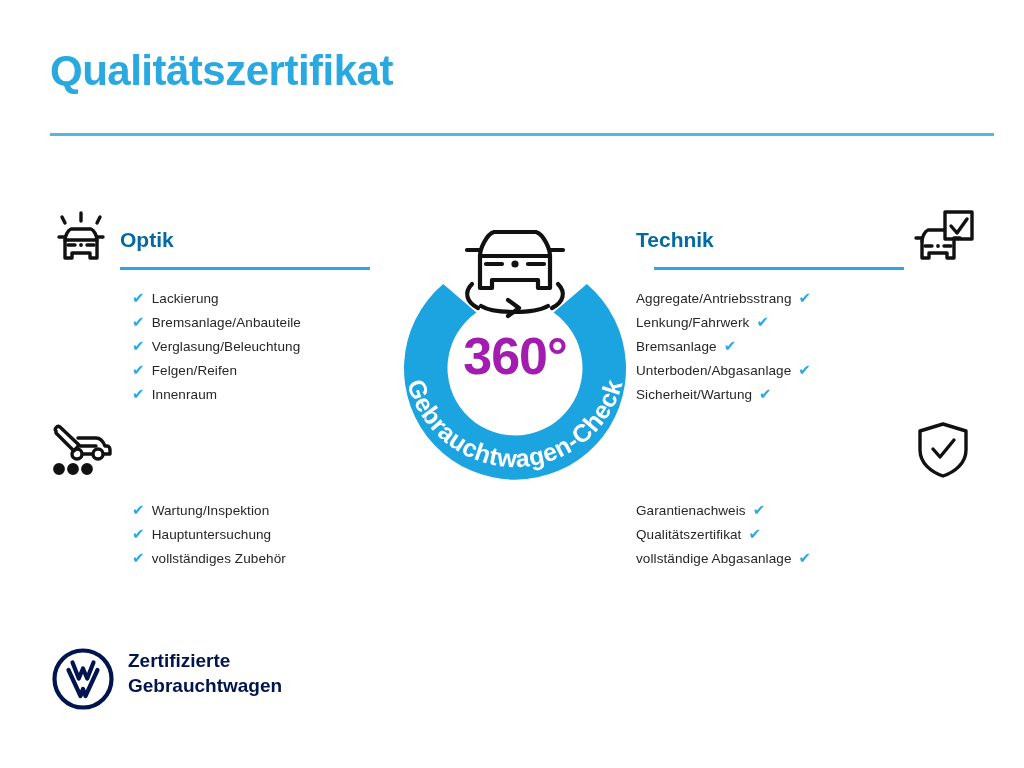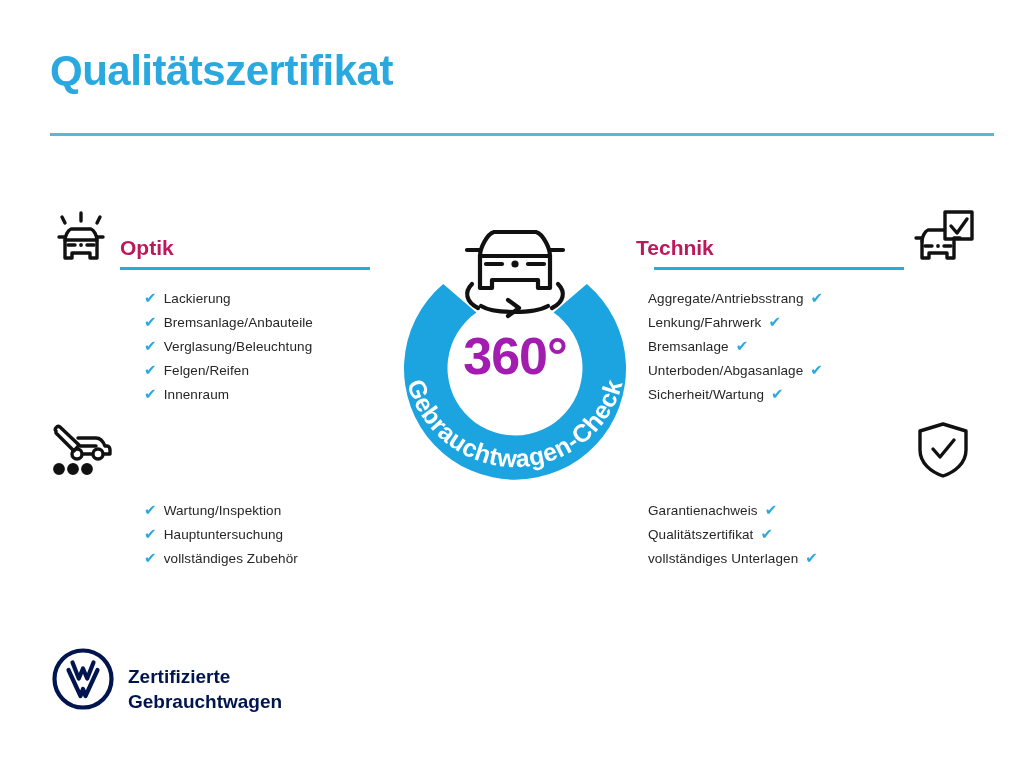--- a/index.html
+++ b/index.html
@@ -60,44 +60,43 @@
     align-items: center;
     justify-content: center;
   }
   .sec-titlewrap {
     flex: 1 1 auto;
     padding-bottom: 2px;
   }
   .sec-title {
     font-size: 21px;
     font-weight: bold;
-    color: #be185d;
+    color: #0369a1;
     line-height: 1.1;
-    padding-bottom: 8px;
+    padding-bottom: 16px;
   }
   .right .sec-title { text-align: left; }
   .sec-rule {
     height: 3px;
     background: #29a9e0;
     width: 250px;
   }
   .right .sec-rule { margin-left: auto; }
 
   .sec-list {
     list-style: none;
     margin: 0;
     padding: 14px 0 0 0;
   }
   .sec-list li {
     font-size: 13.5px;
     line-height: 23px;
     color: #262626;
     white-space: nowrap;
     letter-spacing: 0.1px;
-    margin-left: 12px;
   }
   .sec-optik .sec-list, .sec-wartung .sec-list { padding-left: 90px; }
   .sec-technik .sec-list, .sec-garantie .sec-list {
     padding-right: 90px;
   }
   .chk {
     color: #29a9e0;
     font-weight: bold;
     font-size: 15px;
     display: inline-block;
@@ -126,21 +125,21 @@
     letter-spacing: -1px;
     line-height: 1;
   }
 
   
   #vw-footer {
     position: absolute;
     left: 52px;
     top: 648px;
     display: flex;
-    align-items: flex-end;
+    align-items: flex-start;
   }
   #vw-mark { flex: 0 0 62px; }
   #vw-text {
     margin-left: 14px;
     font-size: 19px;
     font-weight: bold;
     color: #00154f;
     line-height: 1.32;
   }
   #vw-text div { white-space: nowrap; }
@@ -234,21 +233,21 @@
     <div class="sec-icon">
       <svg width="60" height="62" viewBox="0 0 60 62" fill="none" stroke="#111" stroke-width="3.4" stroke-linecap="round" stroke-linejoin="round">
         <path d="M30 5 L53 12 L53 31 C53 44 42 53 30 57 C18 53 7 44 7 31 L7 12 Z"></path>
         <path d="M20 30 L27 38 L41 21"></path>
       </svg>
     </div>
   </div>
   <ul class="sec-list">
     <li><span>Garantienachweis</span><span class="chk chk-r">✔</span></li>
     <li><span>Qualitätszertifikat</span><span class="chk chk-r">✔</span></li>
-    <li><span>vollständiges Unterlagen</span><span class="chk chk-r">✔</span></li>
+    <li><span>vollständige Abgasanlage</span><span class="chk chk-r">✔</span></li>
   </ul>
 </div>
 
 <div id="badge">
   <svg width="266" height="292" viewBox="0 0 266 292">
     <defs>
       <path id="arcPath" d="M 22 160 A 111 111 0 0 0 244 160"></path>
     </defs>
 
     <path d="M 61.2 88.0

